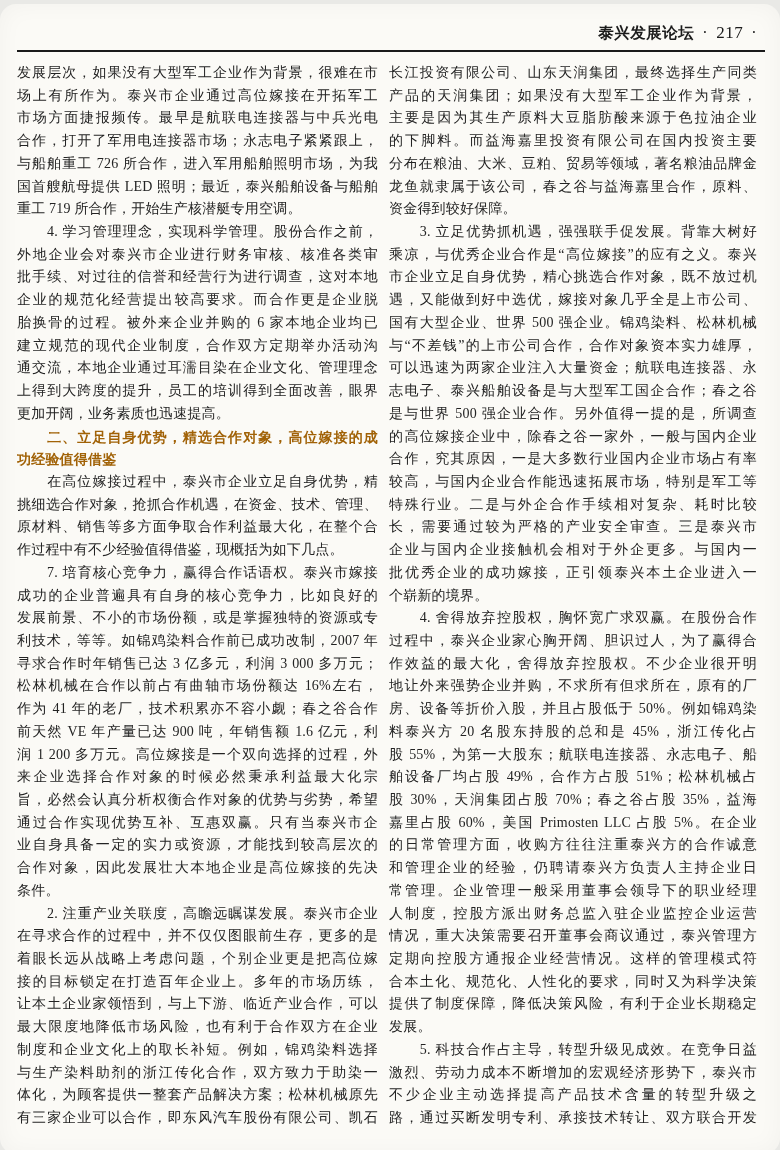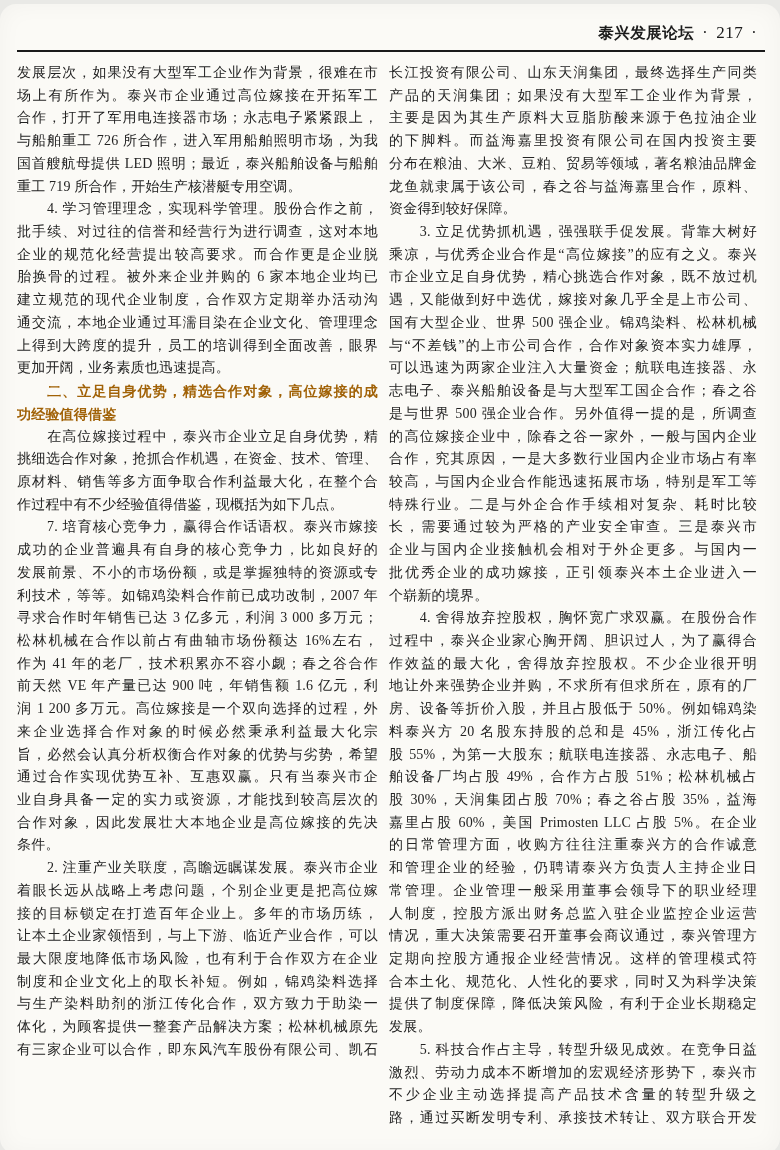--- a/index.html
+++ b/index.html
@@ -87,25 +87,27 @@
   <div class="running-head">
     <span class="journal">泰兴发展论坛</span><span class="dot">·</span><span class="pageno">217</span><span class="dot">·</span>
   </div>
 
   <div class="header-rule"></div>
 
   <div class="columns">
     <section class="col left">
         <div class="line">发展层次，如果没有大型军工企业作为背景，很难在市</div>
         <div class="line">场上有所作为。泰兴市企业通过高位嫁接在开拓军工</div>
+        <div class="line">市场方面捷报频传。最早是航联电连接器与中兵光电</div>
         <div class="line">合作，打开了军用电连接器市场；永志电子紧紧跟上，</div>
         <div class="line">与船舶重工 726 所合作，进入军用船舶照明市场，为我</div>
         <div class="line">国首艘航母提供 LED 照明；最近，泰兴船舶设备与船舶</div>
         <div class="line end">重工 719 所合作，开始生产核潜艇专用空调。</div>
         <div class="line">　　4. 学习管理理念，实现科学管理。股份合作之前，</div>
+        <div class="line">外地企业会对泰兴市企业进行财务审核、核准各类审</div>
         <div class="line">批手续、对过往的信誉和经营行为进行调查，这对本地</div>
         <div class="line">企业的规范化经营提出较高要求。而合作更是企业脱</div>
         <div class="line">胎换骨的过程。被外来企业并购的 6 家本地企业均已</div>
         <div class="line">建立规范的现代企业制度，合作双方定期举办活动沟</div>
         <div class="line">通交流，本地企业通过耳濡目染在企业文化、管理理念</div>
         <div class="line">上得到大跨度的提升，员工的培训得到全面改善，眼界</div>
         <div class="line end">更加开阔，业务素质也迅速提高。</div>
         <div class="line bold">　　二、立足自身优势，精选合作对象，高位嫁接的成</div>
         <div class="line end bold">功经验值得借鉴</div>
         <div class="line">　　在高位嫁接过程中，泰兴市企业立足自身优势，精</div>
@@ -121,20 +123,21 @@
         <div class="line">作为 41 年的老厂，技术积累亦不容小觑；春之谷合作</div>
         <div class="line">前天然 VE 年产量已达 900 吨，年销售额 1.6 亿元，利</div>
         <div class="line">润 1 200 多万元。高位嫁接是一个双向选择的过程，外</div>
         <div class="line">来企业选择合作对象的时候必然秉承利益最大化宗</div>
         <div class="line">旨，必然会认真分析权衡合作对象的优势与劣势，希望</div>
         <div class="line">通过合作实现优势互补、互惠双赢。只有当泰兴市企</div>
         <div class="line">业自身具备一定的实力或资源，才能找到较高层次的</div>
         <div class="line">合作对象，因此发展壮大本地企业是高位嫁接的先决</div>
         <div class="line end">条件。</div>
         <div class="line">　　2. 注重产业关联度，高瞻远瞩谋发展。泰兴市企业</div>
+        <div class="line">在寻求合作的过程中，并不仅仅图眼前生存，更多的是</div>
         <div class="line">着眼长远从战略上考虑问题，个别企业更是把高位嫁</div>
         <div class="line">接的目标锁定在打造百年企业上。多年的市场历练，</div>
         <div class="line">让本土企业家领悟到，与上下游、临近产业合作，可以</div>
         <div class="line">最大限度地降低市场风险，也有利于合作双方在企业</div>
         <div class="line">制度和企业文化上的取长补短。例如，锦鸡染料选择</div>
         <div class="line">与生产染料助剂的浙江传化合作，双方致力于助染一</div>
         <div class="line">体化，为顾客提供一整套产品解决方案；松林机械原先</div>
         <div class="line">有三家企业可以合作，即东风汽车股份有限公司、凯石</div>
       </section>
     <section class="col right">

